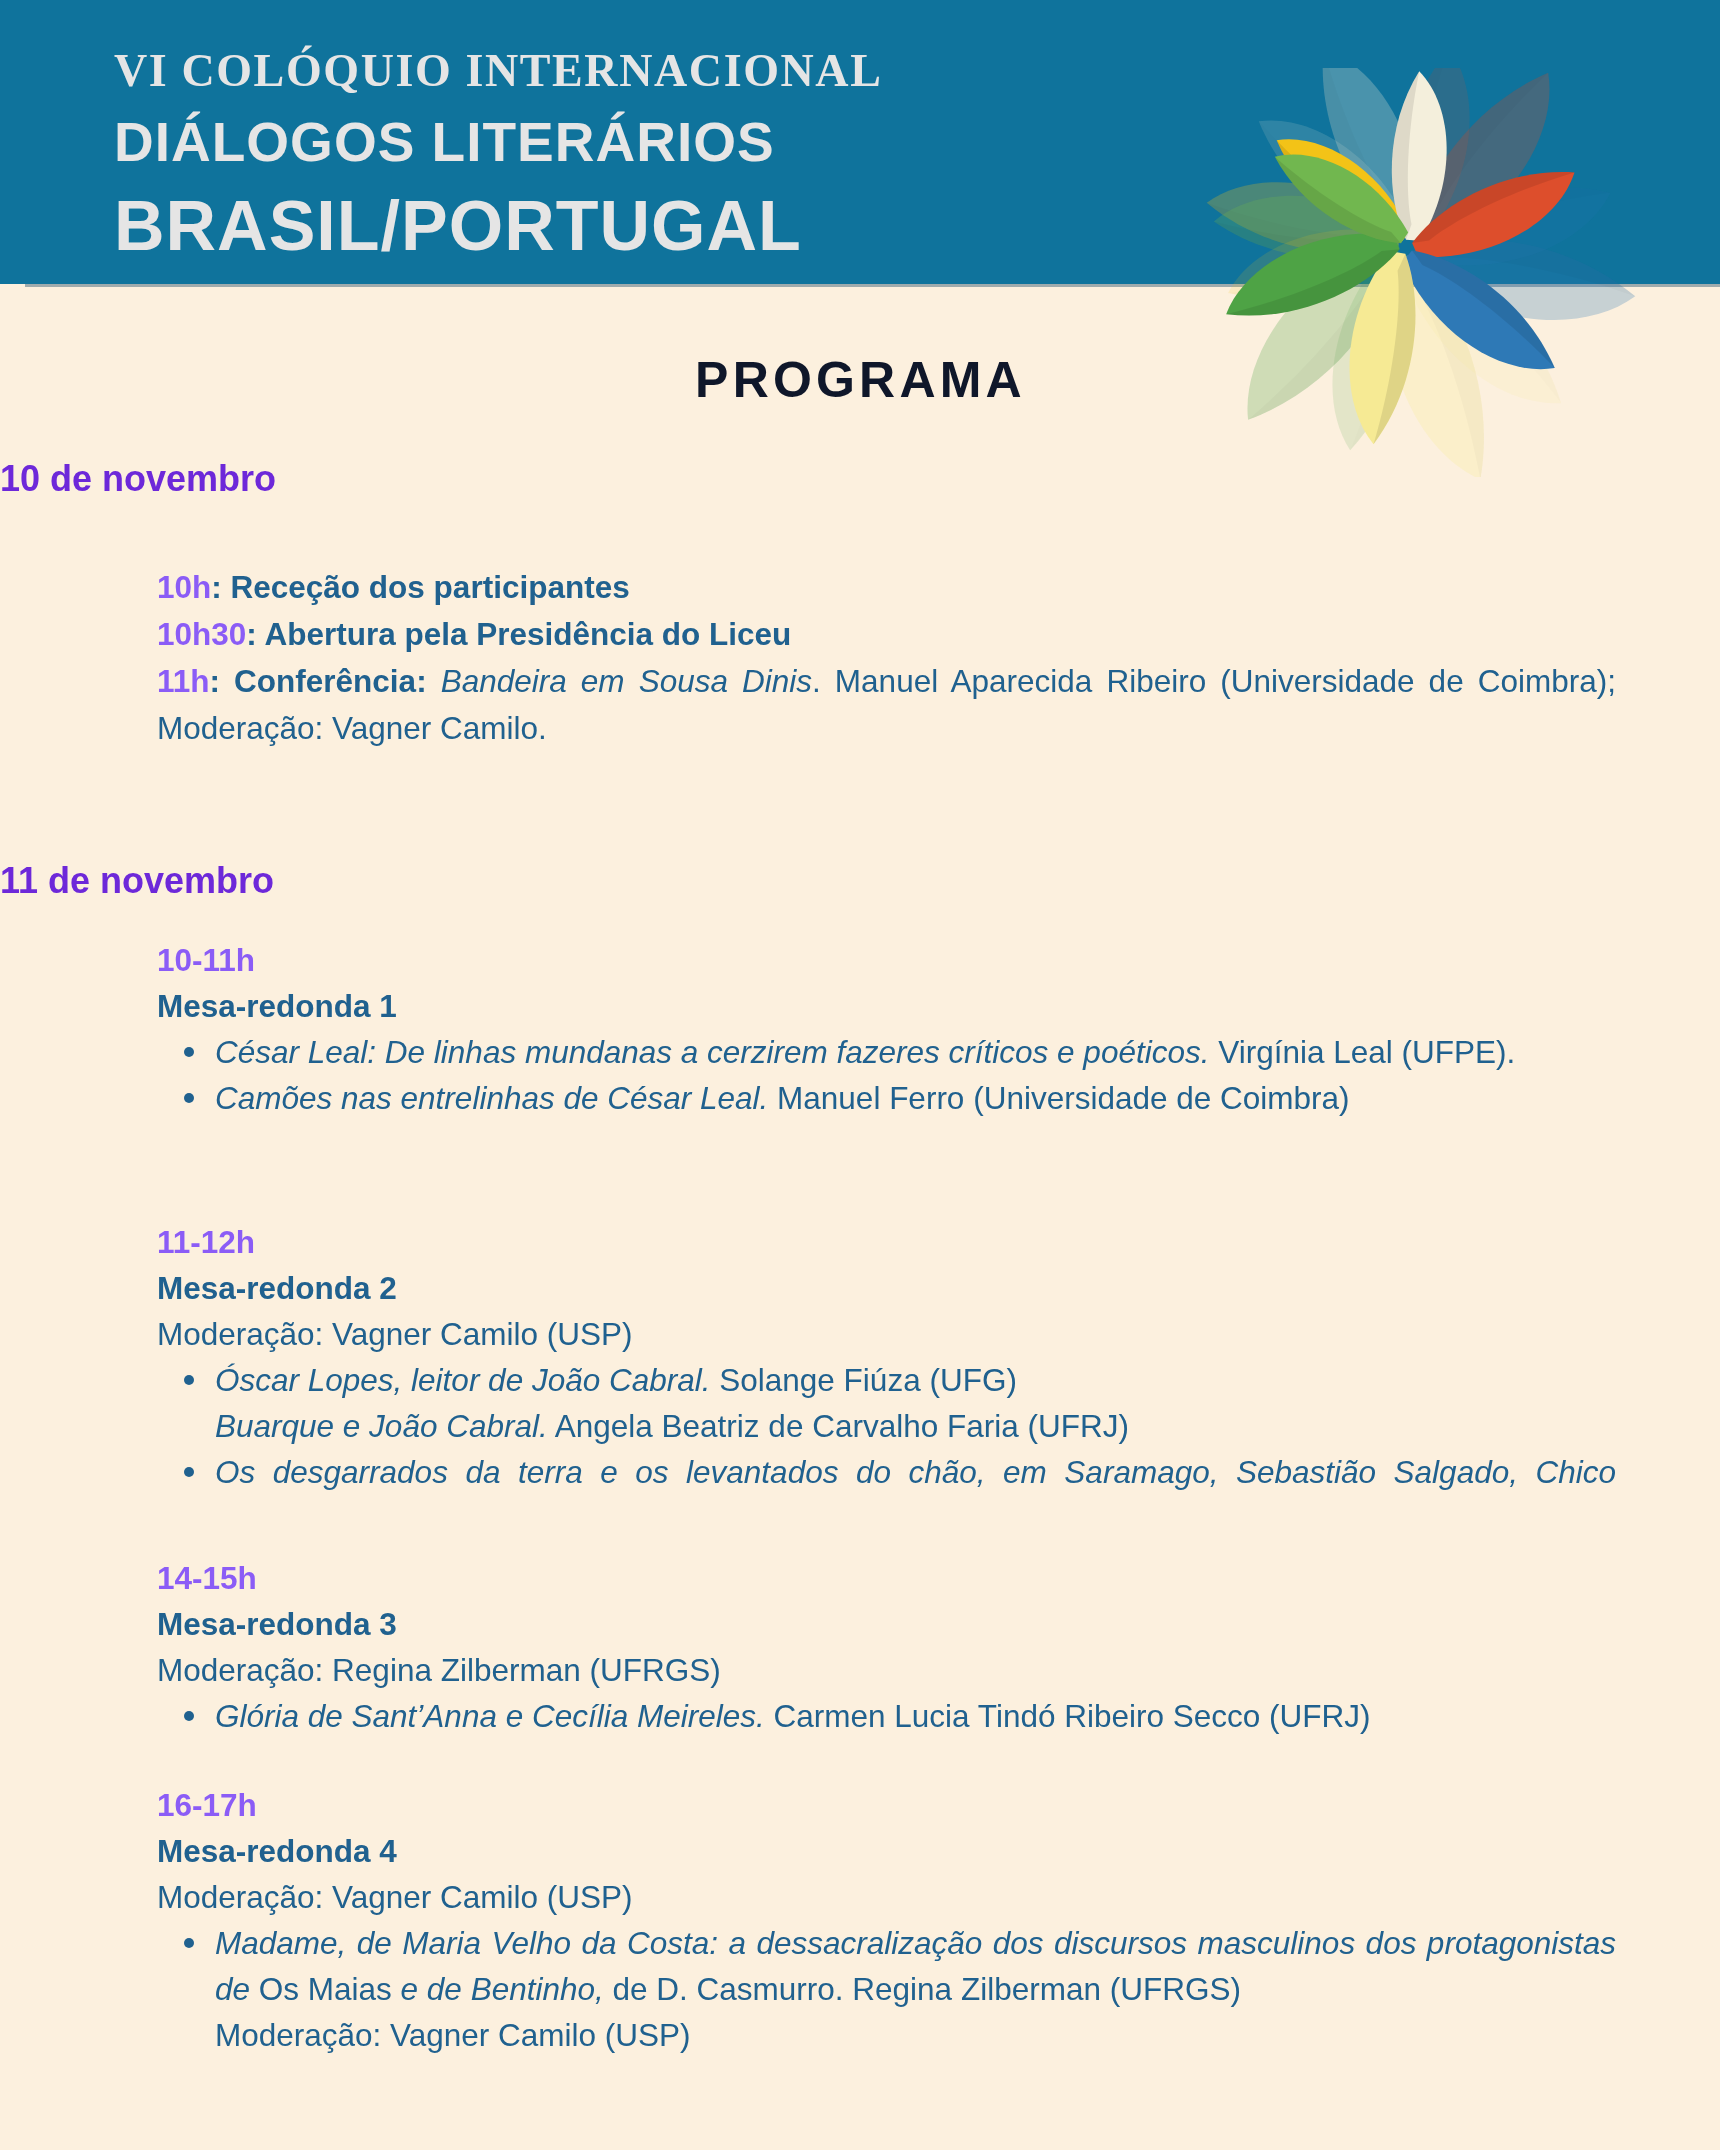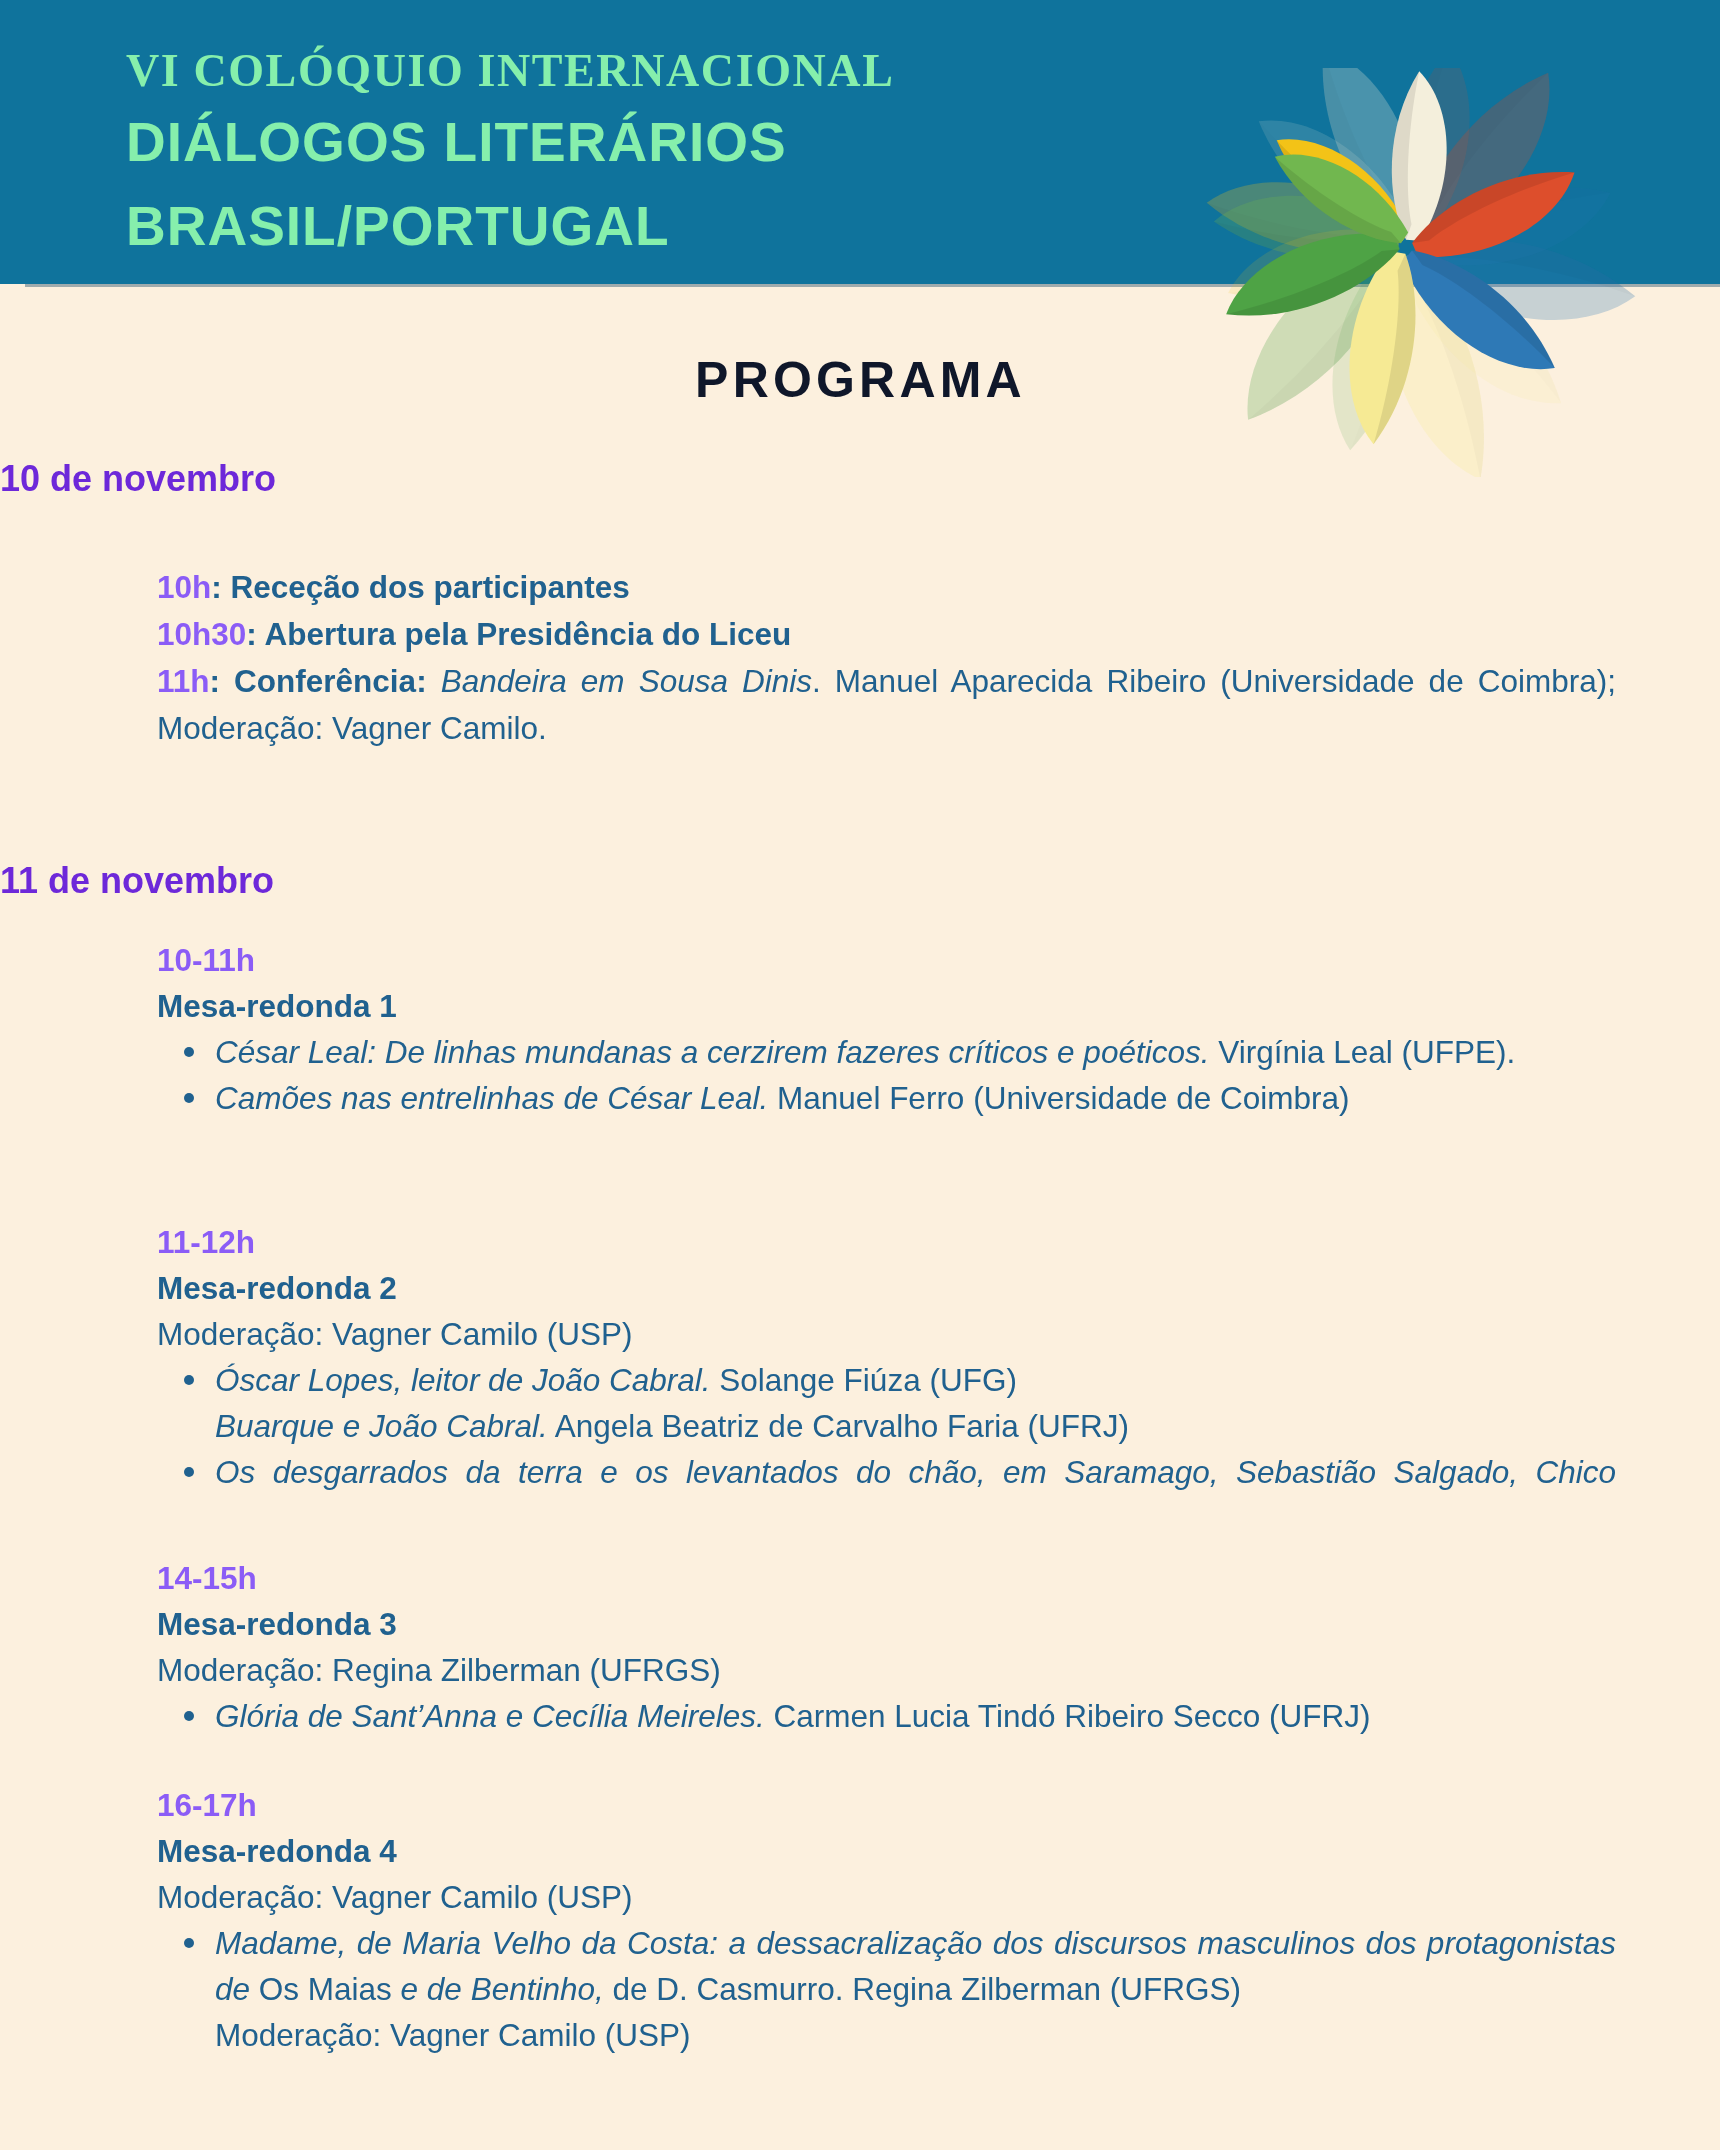--- a/index.html
+++ b/index.html
@@ -12,27 +12,27 @@
   }
   
   .header{
     position:absolute;left:0;top:0;width:1721px;height:284px;
     background:#0f739c;
   }
   .header-hairline{
     position:absolute;left:25px;top:284px;right:0;height:2.6px;
     background:rgba(47,86,112,0.45);
   }
-  .title-line{position:absolute;left:126px;color:#86efac;white-space:nowrap;}
+  .title-line{position:absolute;left:114px;color:#e5e5e5;white-space:nowrap;}
   .title-line.l1{
     top:39px;line-height:63px;font-size:46px;letter-spacing:1.6px;
     font-family:"Liberation Serif",serif;font-weight:600;
   }
   .title-line.l2{top:100px;line-height:84px;font-size:55px;font-weight:700;letter-spacing:1px;}
-  .title-line.l3{top:184px;line-height:84px;font-size:55px;font-weight:700;letter-spacing:1px;}
+  .title-line.l3{top:184px;line-height:84px;font-size:70px;font-weight:700;letter-spacing:1px;}
   
   .pinwheel{position:absolute;left:1191px;top:68px;width:472px;height:409px;}
   
   .programa{
     position:absolute;left:0;top:351px;width:1721px;
     text-align:center;line-height:58px;font-size:50px;font-weight:700;
     letter-spacing:4.2px;color:#0f172a;
   }
   .date-heading{
     position:absolute;left:0;width:1721px;text-align:left;

